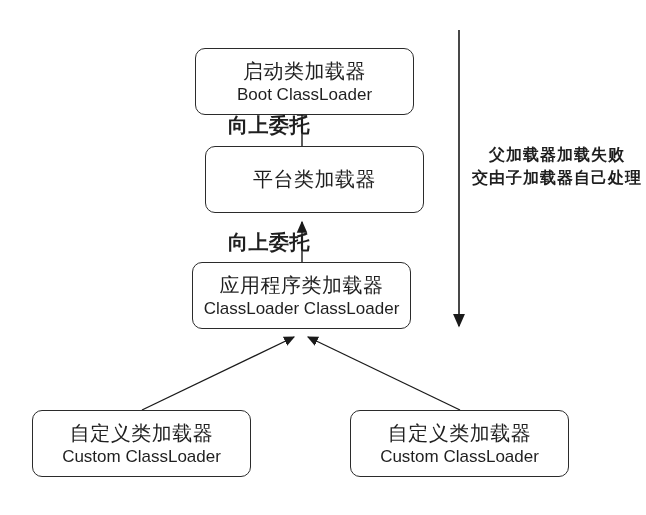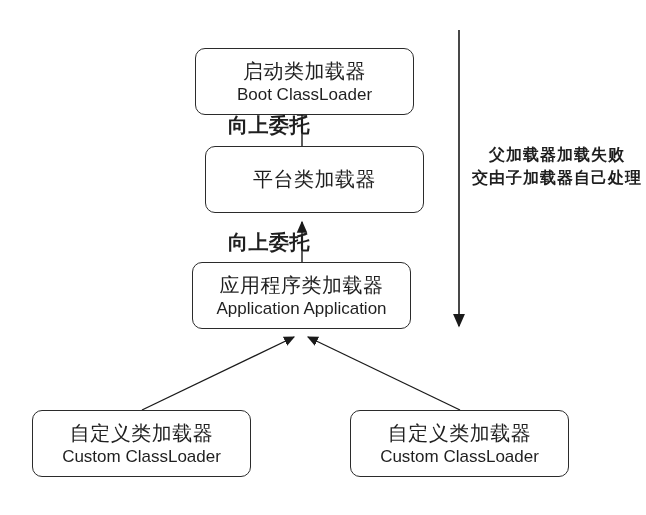--- a/index.html
+++ b/index.html
@@ -104,21 +104,21 @@
     <div class="zh">启动类加载器</div>
     <div class="en">Boot ClassLoader</div>
   </div>
 
   <div class="cl-box box-platform">
     <div class="zh">平台类加载器</div>
   </div>
 
   <div class="cl-box box-application">
     <div class="zh">应用程序类加载器</div>
-    <div class="en">Application Application</div>
+    <div class="en">ClassLoader ClassLoader</div>
   </div>
 
   <div class="cl-box box-custom-left">
     <div class="zh">自定义类加载器</div>
     <div class="en">Custom ClassLoader</div>
   </div>
 
   <div class="cl-box box-custom-right">
     <div class="zh">自定义类加载器</div>
     <div class="en">Custom ClassLoader</div>

